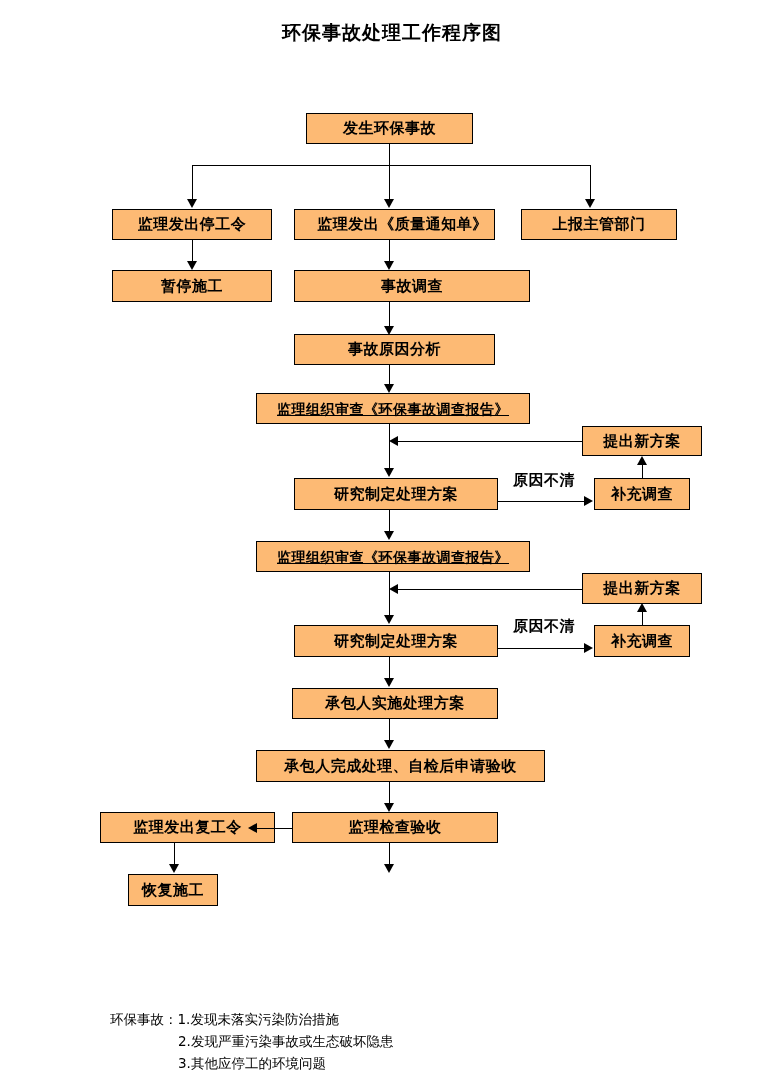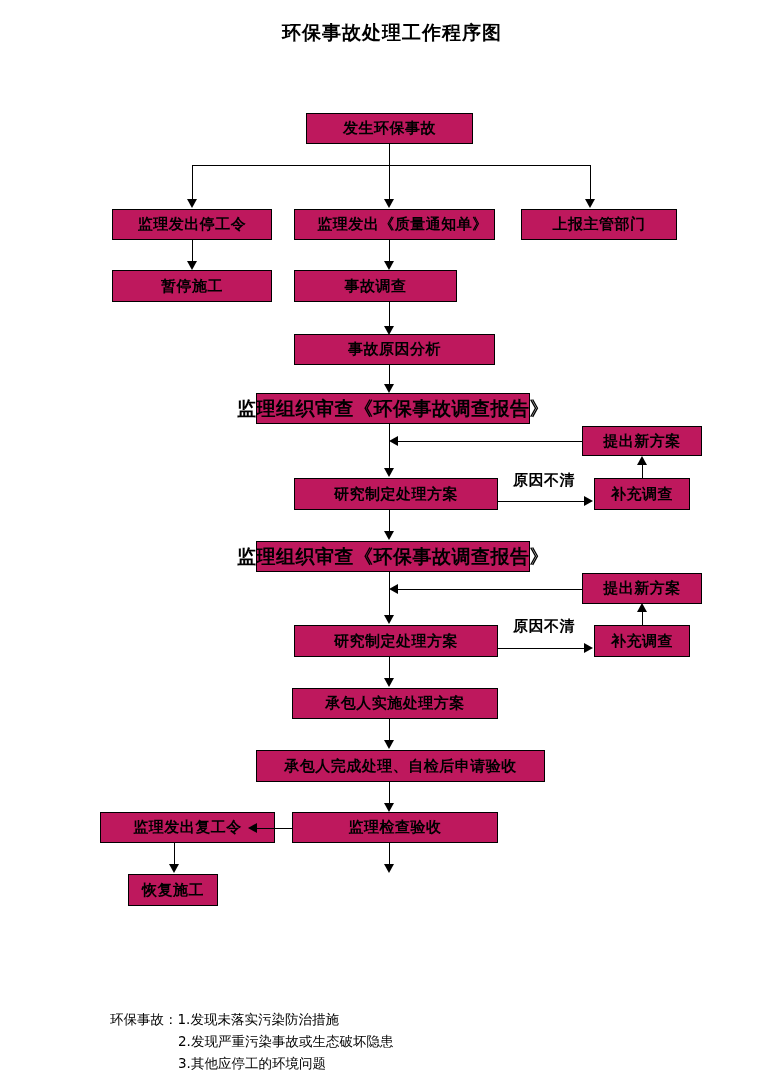--- a/index.html
+++ b/index.html
@@ -28,32 +28,32 @@
     font-size: 19px;
     font-weight: 700;
     letter-spacing: 1px;
     line-height: 28px;
   }
   
   .node {
     position: absolute;
     box-sizing: border-box;
     border: 1.6px solid #000000;
-    background: #be185d;
+    background: #fdba74;
     display: flex;
     align-items: center;
     justify-content: center;
     font-size: 15px;
     font-weight: 700;
     line-height: 1;
     white-space: nowrap;
     letter-spacing: 0.5px;
     text-align: right;
   }
-  .node.small { font-size: 19px; }
+  .node.small { font-size: 14px; text-decoration: underline; }
   
   .vline {
     position: absolute;
     width: 0;
     border-left: 1.6px solid #000000;
   }
   .hline {
     position: absolute;
     height: 0;
     border-top: 1.6px solid #000000;
@@ -138,21 +138,21 @@
   <div class="node" style="left:294px; top:209px; width:201px; height:31px;padding-left:16px;">监理发出《质量通知单》</div>
   <div class="node" style="left:521px; top:209px; width:156px; height:31px;">上报主管部门</div>
 
   <div class="vline" style="left:192px; top:240px; height:22px;"></div>
   <div class="arrow-down" style="left:187px; top:261px;"></div>
 
   <div class="vline" style="left:389px; top:240px; height:22px;"></div>
   <div class="arrow-down" style="left:384px; top:261px;"></div>
 
   <div class="node" style="left:112px; top:270px; width:160px; height:32px;">暂停施工</div>
-  <div class="node" style="left:294px; top:270px; width:163px; height:32px;">事故调查</div>
+  <div class="node" style="left:294px; top:270px; width:236px; height:32px;">事故调查</div>
 
   <div class="vline" style="left:389px; top:302px; height:25px;"></div>
   <div class="arrow-down" style="left:384px; top:326px;"></div>
 
   <div class="node" style="left:294px; top:334px; width:201px; height:31px;">事故原因分析</div>
 
   <div class="vline" style="left:389px; top:365px; height:20px;"></div>
   <div class="arrow-down" style="left:384px; top:384px;"></div>
 
   <div class="node small" style="left:256px; top:393px; width:274px; height:31px;">监理组织审查《环保事故调查报告》</div>

